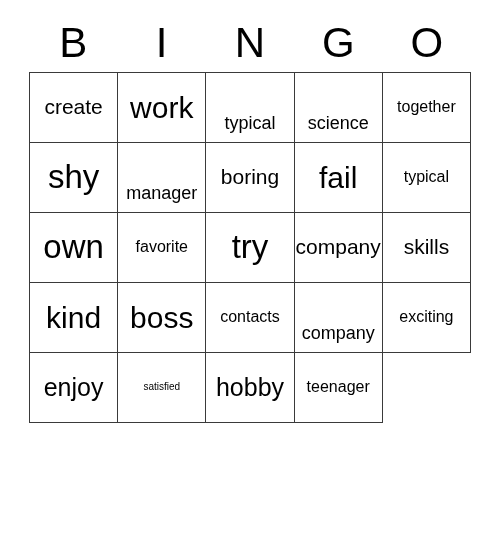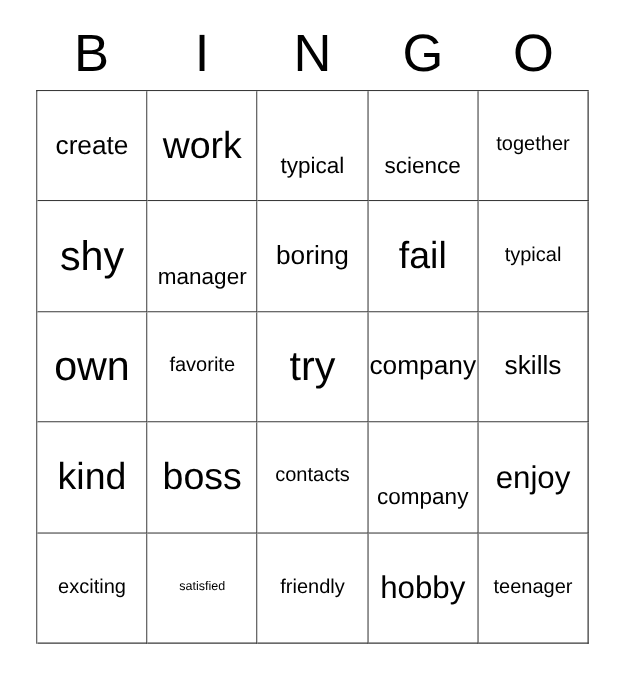--- a/index.html
+++ b/index.html
@@ -42,21 +42,21 @@
     color: #000000;
     user-select: none;
   }
 
   
   #bingo-grid {
     position: absolute;
     left: 29px;
     top: 72px;
     width: 442px;
-    height: 443px;
+    height: 351px;
     border-top: 1px solid #3a3a3a;
     border-left: 1px solid #3a3a3a;
     box-sizing: border-box;
     display: grid;
     grid-template-columns: repeat(5, 1fr);
     grid-template-rows: repeat(5, 1fr);
   }
   .bingo-cell {
     border-right: 1px solid #3a3a3a;
     border-bottom: 1px solid #3a3a3a;
@@ -154,31 +154,28 @@
     <div class="bingo-cell">
       <span class="cell-word sz-4">boss</span>
     </div>
     <div class="bingo-cell">
       <span class="cell-word sz-8">contacts</span>
     </div>
     <div class="bingo-cell">
       <span class="cell-word sz-7">company</span>
     </div>
     <div class="bingo-cell">
-      <span class="cell-word sz-5">enjoy</span>
+      <span class="cell-word sz-8">exciting</span>
     </div>
 
     <div class="bingo-cell">
-      <span class="cell-word sz-8">exciting</span>
+      <span class="cell-word sz-5">enjoy</span>
     </div>
     <div class="bingo-cell">
       <span class="cell-word sz-9">satisfied</span>
-    </div>
-    <div class="bingo-cell">
-      <span class="cell-word sz-8">friendly</span>
     </div>
     <div class="bingo-cell">
       <span class="cell-word sz-5">hobby</span>
     </div>
     <div class="bingo-cell">
       <span class="cell-word sz-8">teenager</span>
     </div>
 
   </div>
 </div>

